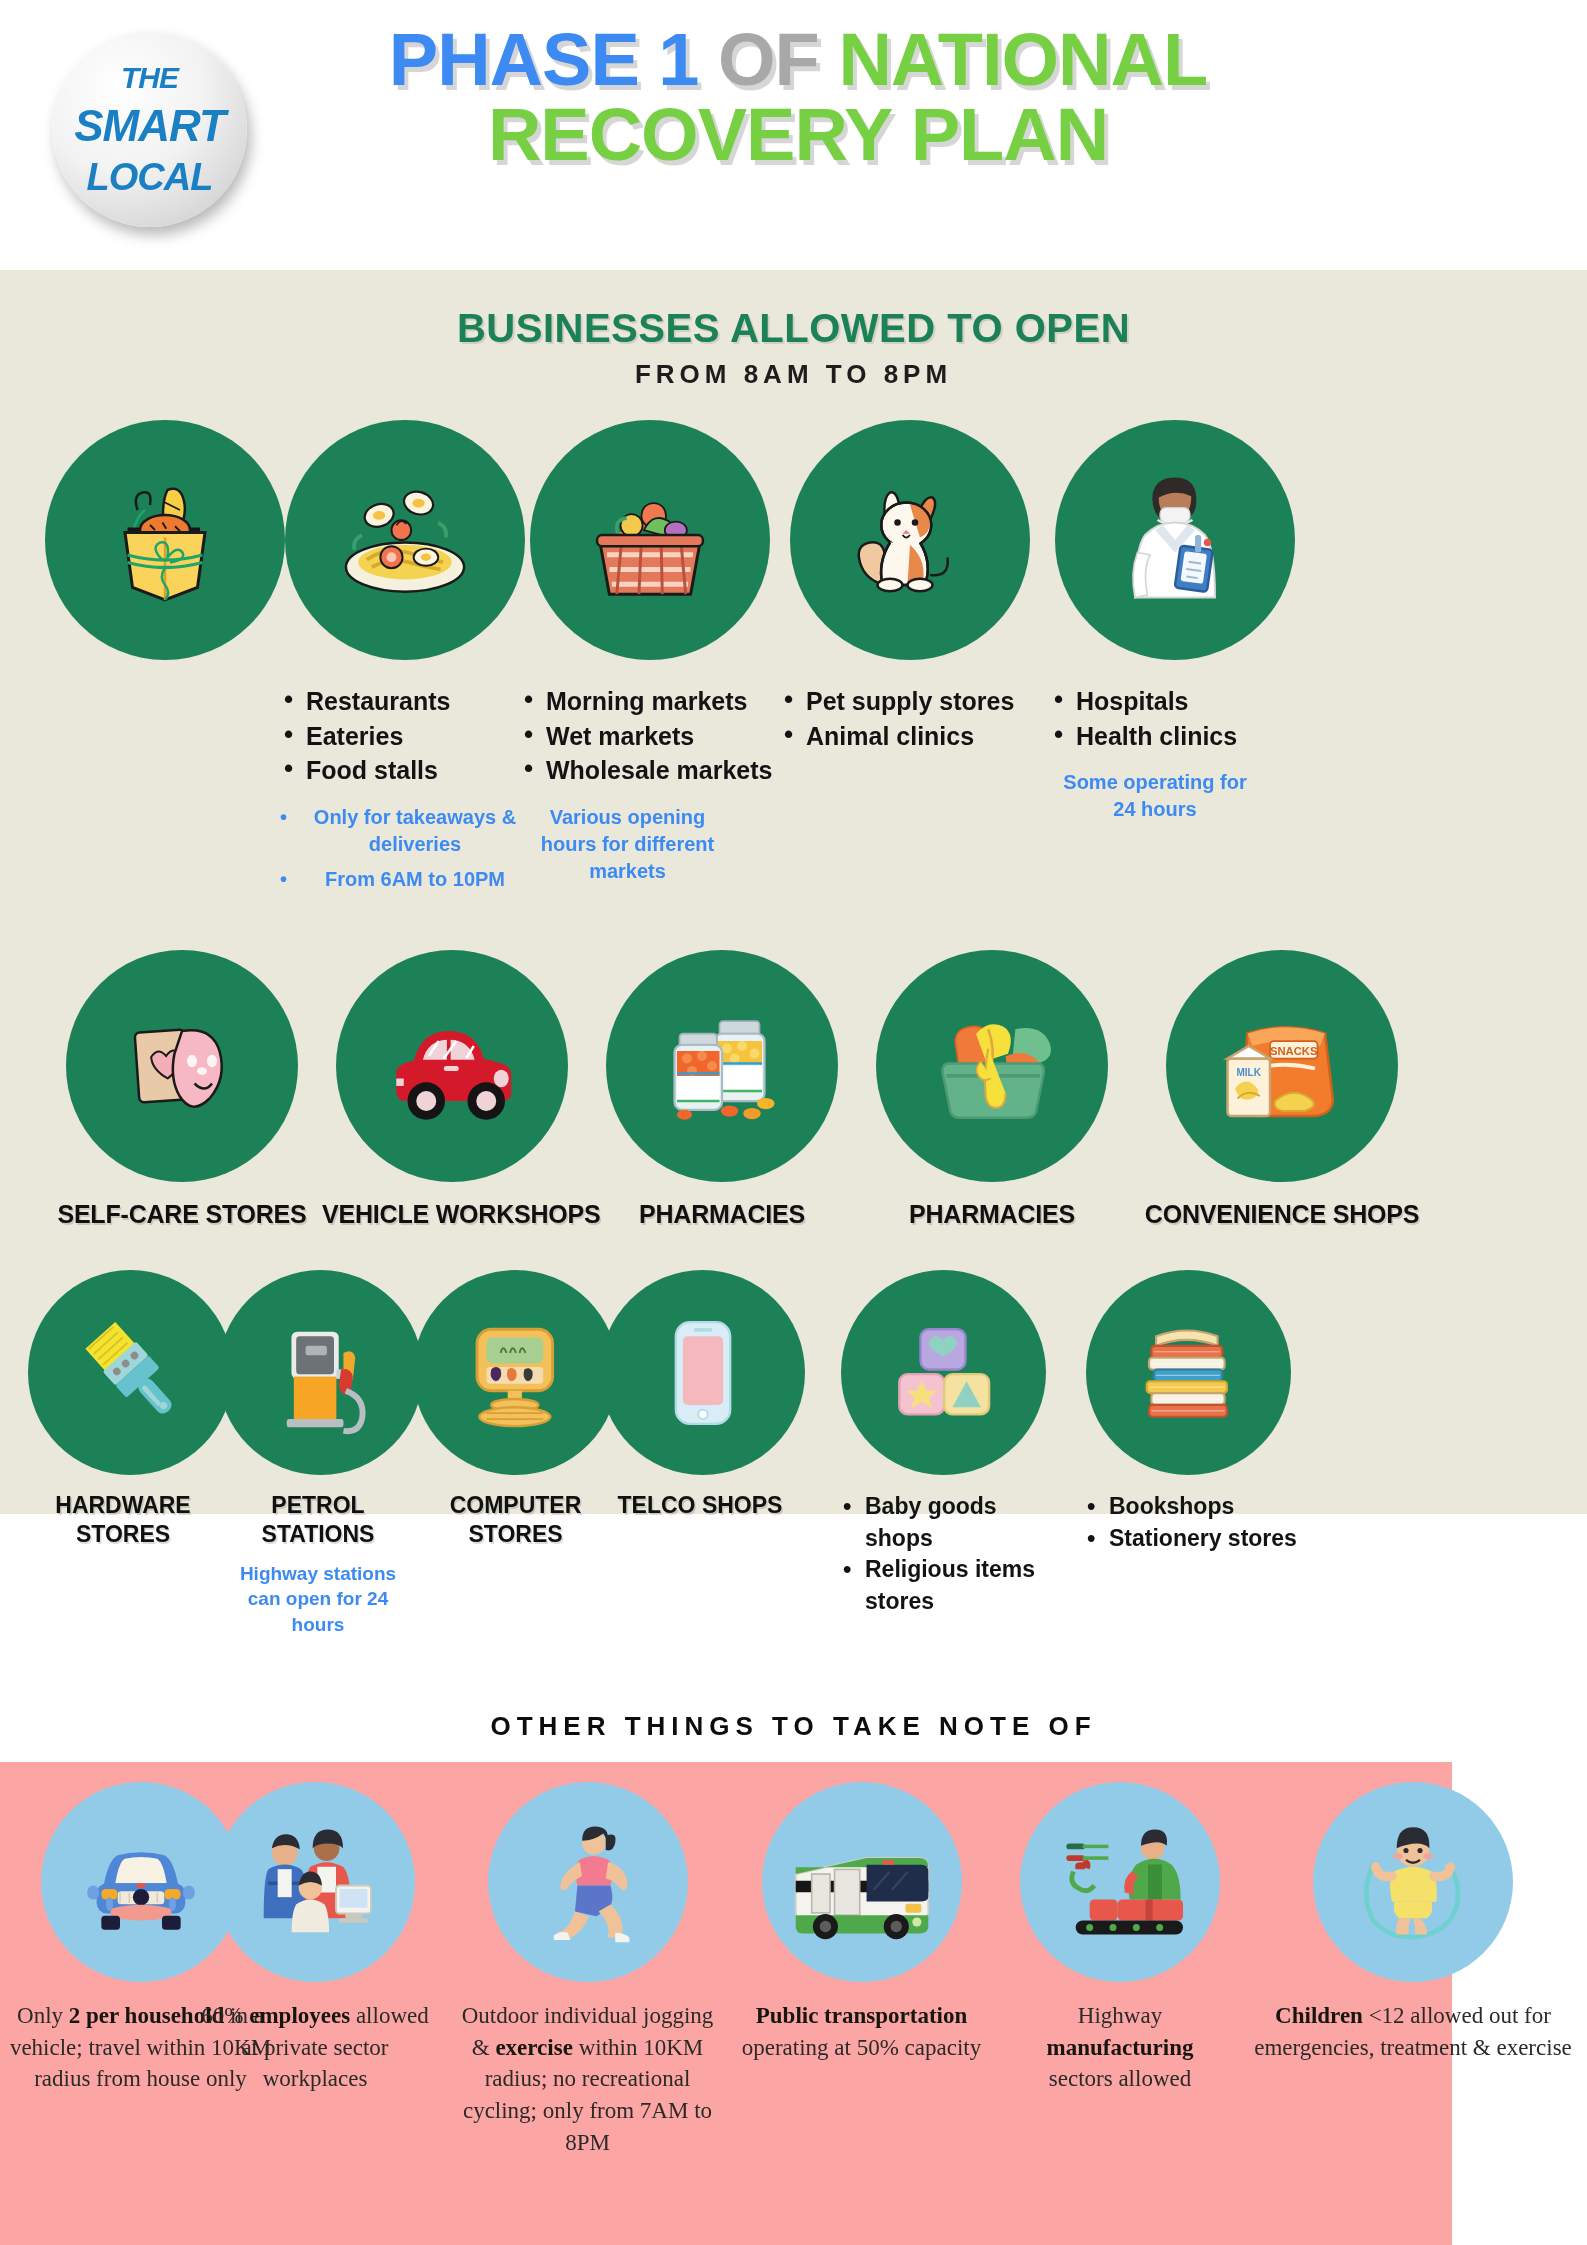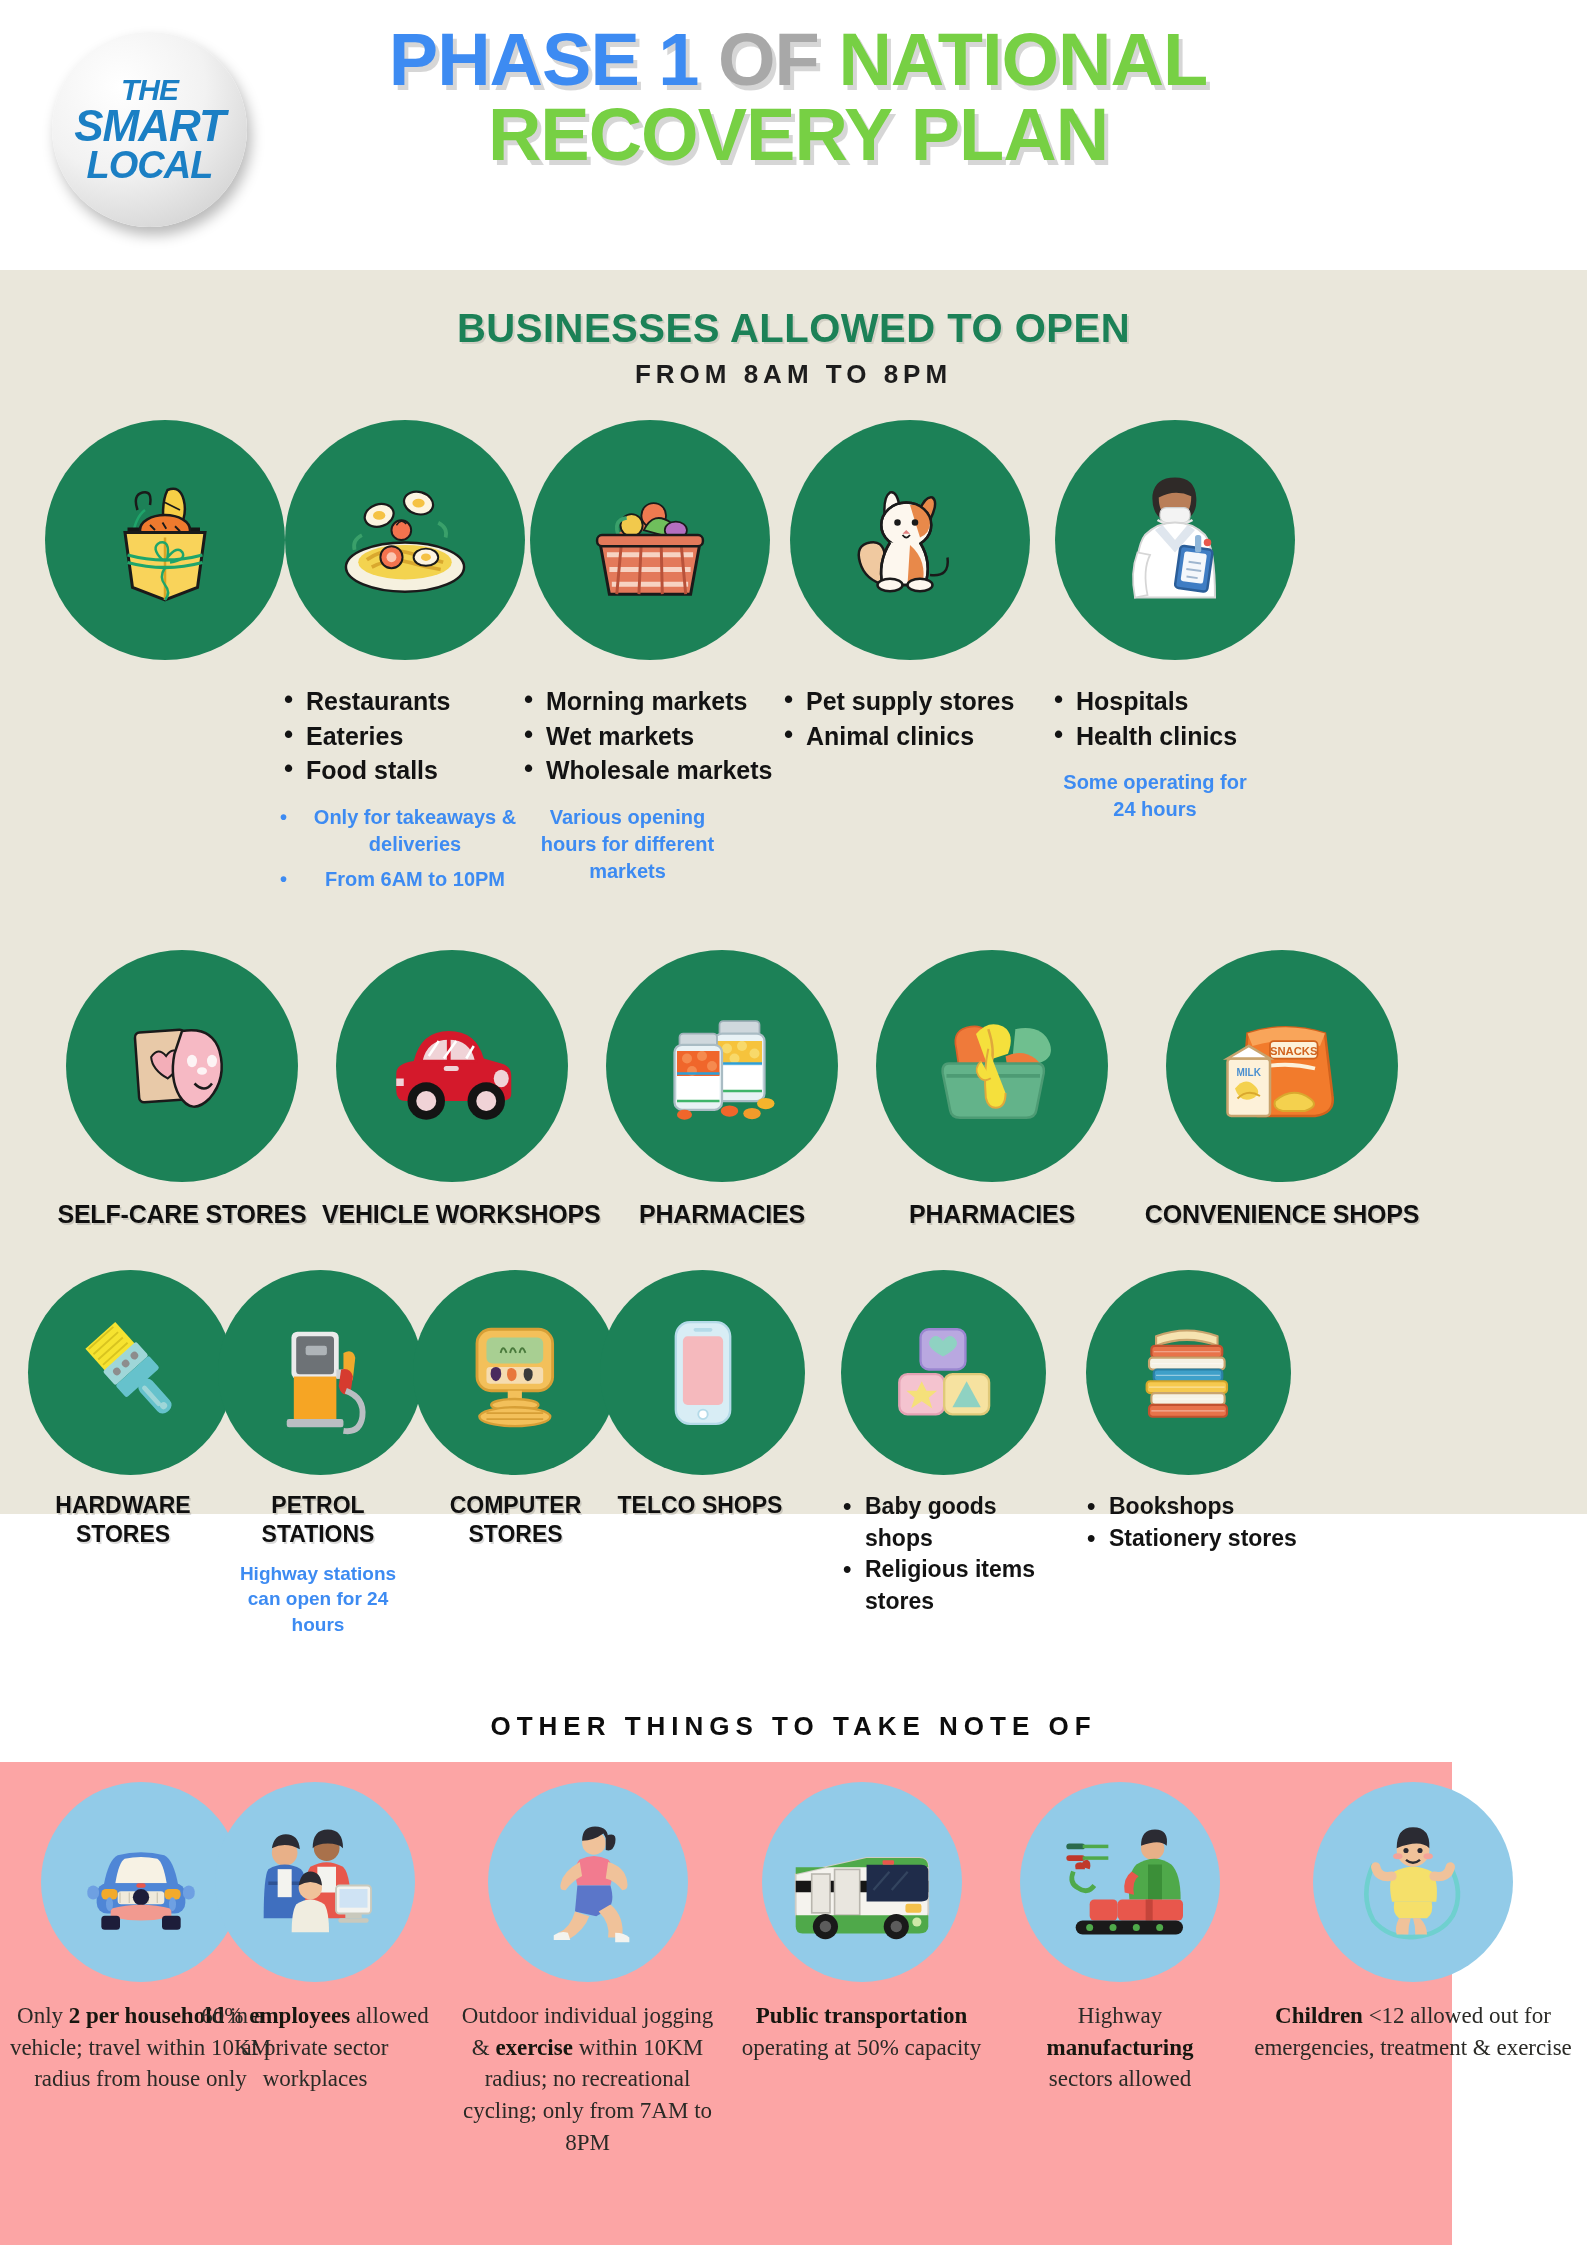--- a/index.html
+++ b/index.html
@@ -35,20 +35,21 @@
     width: 195px; height: 195px;
     border-radius: 50%;
     background:
       radial-gradient(circle at 35% 28%, #ffffff 0%, #f2f2f2 45%, #d8d8d8 78%, #c3c3c3 100%);
     box-shadow: 4px 8px 14px rgba(0,0,0,.28);
     display: flex;
     flex-direction: column;
     align-items: center;
     justify-content: center;
     line-height: .95;
+    gap: 12px;
   }
   .logo-line {
     color: #1b7fc4;
     font-weight: 900;
     font-style: italic;
     letter-spacing: -1px;
     text-transform: uppercase;
     font-family: "Liberation Sans", sans-serif;
   }
   .logo-l1 { font-size: 30px; }

